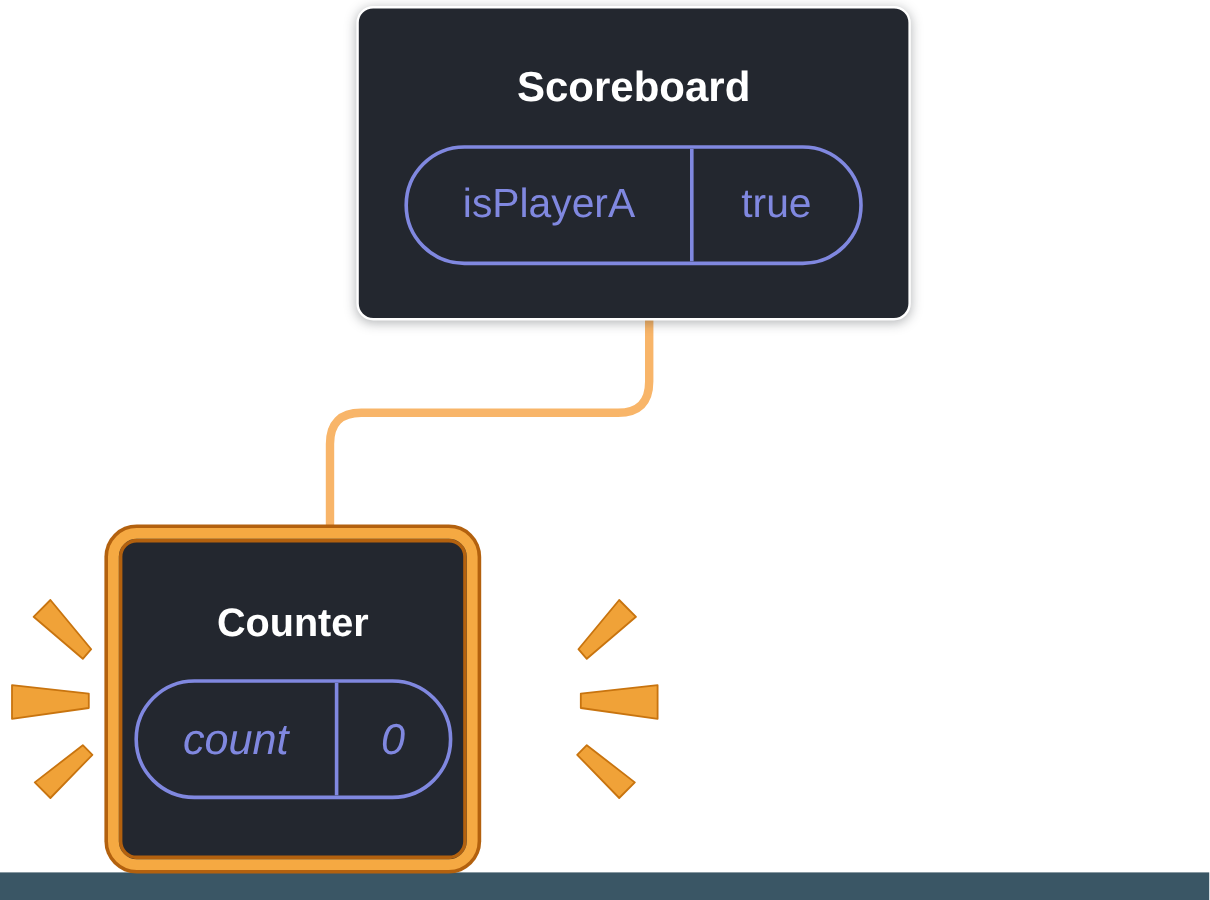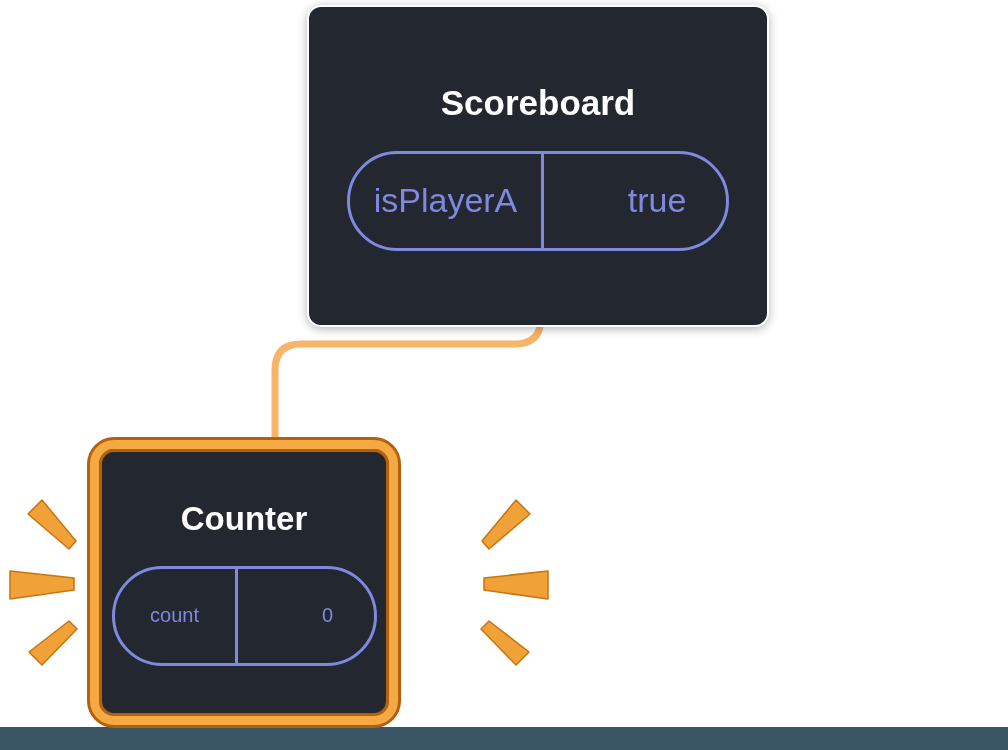--- a/index.html
+++ b/index.html
@@ -50,24 +50,24 @@
     background: #23272F;
     display: flex;
     flex-direction: column;
     align-items: center;
     justify-content: center;
     gap: 27px;
     box-sizing: border-box;
     z-index: 2;
   }
   .card.scoreboard {
-    left: 307px;
+    left: 297px;
     top: 5px;
     width: 462px;
-    height: 322px;
+    height: 262px;
     border: 2px solid #FFFFFF;
     border-radius: 14px;
     box-shadow: 0 2px 10px rgba(35, 39, 47, 0.35);
   }
   .card.counter {
     left: 90px;
     top: 440px;
     width: 308px;
     height: 285px;
     border: 9px solid #F5A942;
@@ -85,36 +85,35 @@
     display: flex;
     align-items: stretch;
     height: 100px;
     border: 3px solid #8088E0;
     border-radius: 999px;
     color: #8088E0;
     box-sizing: border-box;
     overflow: hidden;
   }
   .scoreboard .state-pill { width: 382px; font-size: 34px; }
-  .counter .state-pill { width: 265px; font-size: 20px; }
+  .counter .state-pill { width: 265px; font-size: 36px; font-style: italic; }
   .state-label {
     flex: 1;
     display: flex;
     align-items: center;
     justify-content: center;
   }
   .state-divider {
     width: 3px;
     background: #8088E0;
   }
   .state-value {
     display: flex;
     align-items: center;
     justify-content: center;
-    padding-left: 44px;
   }
   .scoreboard .state-value { width: 138px; }
   .counter .state-value { width: 92px; }
 </style>
 </head>
 <body>
 
 <div class="canvas">
 
   <div class="bottom-bar"></div>

